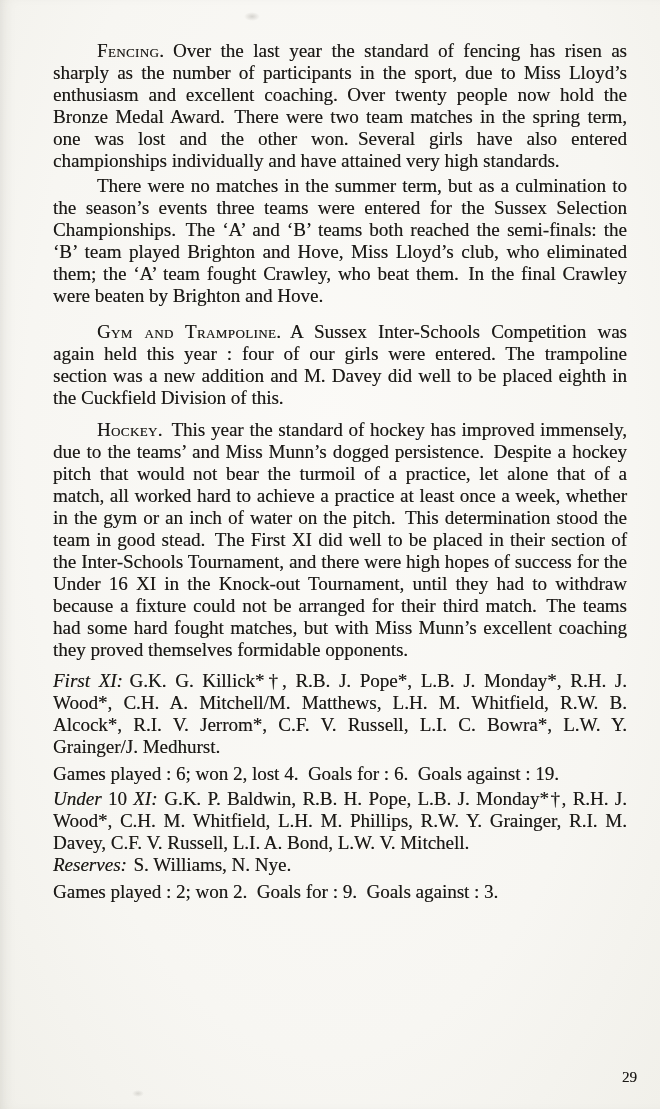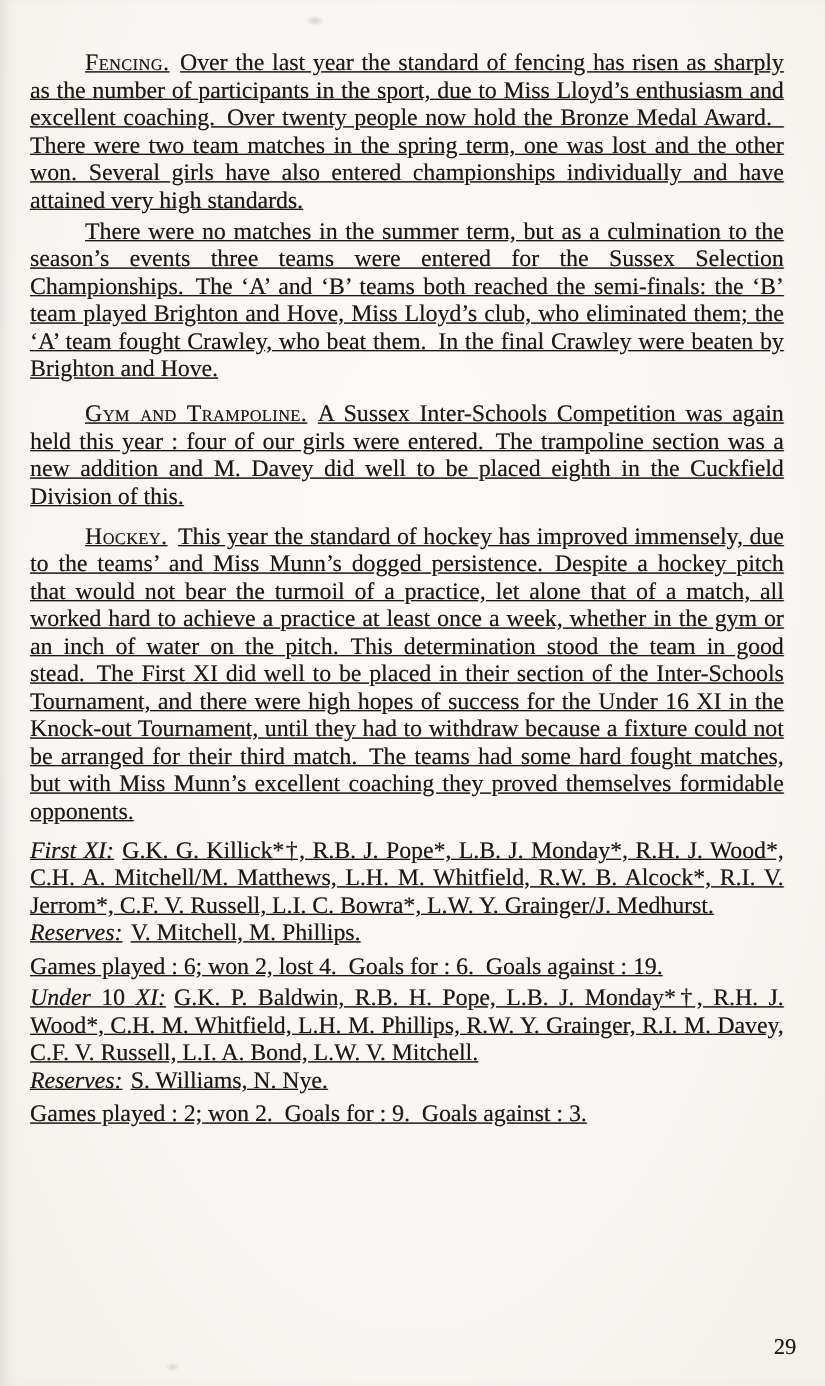--- a/index.html
+++ b/index.html
@@ -6,25 +6,24 @@
   body {
     width: 660px; height: 1109px;
     background: #e9e8e4;
     font-family: "Liberation Serif", "DejaVu Serif", serif;
   }
   .page {
     position: relative;
     width: 660px; height: 1109px;
     overflow: hidden;
     box-sizing: border-box;
-    padding: 40px 33px 0 24px;
+    padding: 40px 33px 0 53px;
     background: radial-gradient(ellipse at 50% 40%, #fbfaf7 0%, #f7f6f2 65%, #f1f0ea 100%);
     box-shadow: inset 10px 0 18px -14px rgba(60,55,45,0.25);
     color: #1b1916;
-    text-decoration: underline;
   }
   p {
     margin: 0;
     font-size: 19px;
     line-height: 22px;
     text-align: justify;
     text-shadow: 0.25px 0 0 rgba(27,25,22,0.55);
   }
   .indent { text-indent: 44px; }
   .gap-para    { margin-top: 3px; }
@@ -39,21 +38,21 @@
     margin-right: 0.45em;
   }
   .lead-i {
     font-style: italic;
   }
   .lead-end { margin-right: 0.35em; }
   .page-number {
     position: absolute;
     top: 1066px;
     right: 23px;
-    font-size: 18px;
+    font-size: 15px;
     line-height: 22px;
     text-shadow: 0.25px 0 0 rgba(27,25,22,0.55);
   }
   .smudge { position: absolute; border-radius: 50%; pointer-events: none; }
   .smudge-top {
     left: 244px; top: 12px; width: 16px; height: 9px;
     background: radial-gradient(ellipse, rgba(90,85,75,0.22) 0%, rgba(90,85,75,0) 70%);
   }
   .smudge-bottom {
     left: 132px; top: 1090px; width: 12px; height: 7px;
@@ -70,21 +69,20 @@
   <p class="indent"><span class="sc">Fencing.</span><span>Over the last year the standard of fencing has risen as sharply as the number of participants in the sport, due to Miss Lloyd’s enthusiasm and excellent coaching. Over twenty people now hold the Bronze Medal Award. There were two team matches in the spring term, one was lost and the other won. Several girls have also entered championships individually and have attained very high standards.</span></p>
 
   <p class="indent gap-para"><span>There were no matches in the summer term, but as a culmination to the season’s events three teams were entered for the Sussex Selection Championships. The ‘A’ and ‘B’ teams both reached the semi-finals: the ‘B’ team played Brighton and Hove, Miss Lloyd’s club, who eliminated them; the ‘A’ team fought Crawley, who beat them. In the final Crawley were beaten by Brighton and Hove.</span></p>
 
   <p class="indent gap-section"><span class="sc">Gym and Trampoline.</span><span>A Sussex Inter-Schools Competition was again held this year&nbsp;: four of our girls were entered. The trampoline section was a new addition and M. Davey did well to be placed eighth in the Cuckfield Division of this.</span></p>
 
   <p class="indent gap-hockey"><span class="sc">Hockey.</span><span>This year the standard of hockey has improved immensely, due to the teams’ and Miss Munn’s dogged persistence. Despite a hockey pitch that would not bear the turmoil of a practice, let alone that of a match, all worked hard to achieve a practice at least once a week, whether in the gym or an inch of water on the pitch. This determination stood the team in good stead. The First XI did well to be placed in their section of the Inter-Schools Tournament, and there were high hopes of success for the Under 16 XI in the Knock-out Tournament, until they had to withdraw because a fixture could not be arranged for their third match. The teams had some hard fought matches, but with Miss Munn’s excellent coaching they proved themselves formidable opponents.</span></p>
 
   <p class="gap-list"><span class="lead-i lead-end">First XI:</span><span>G.K. G. Killick*†, R.B. J. Pope*, L.B. J. Monday*, R.H. J. Wood*, C.H. A. Mitchell/M. Matthews, L.H. M. Whitfield, R.W. B. Alcock*, R.I. V. Jerrom*, C.F. V. Russell, L.I. C. Bowra*, L.W. Y. Grainger/J. Medhurst.</span></p>
 
-  <p><span class="lead-i lead-end">Reserves:</span><span>V. Mitchell, M. Phillips.</span></p>
 
   <p class="gap-record"><span>Games played&nbsp;: 6; won 2, lost 4. Goals for&nbsp;: 6. Goals against&nbsp;: 19.</span></p>
 
   <p class="gap-sub"><span class="lead-i">Under</span>
     <span>10</span>
     <span class="lead-i lead-end">XI:</span><span>G.K. P. Baldwin, R.B. H. Pope, L.B. J. Monday*†, R.H. J. Wood*, C.H. M. Whitfield, L.H. M. Phillips, R.W. Y. Grainger, R.I. M. Davey, C.F. V. Russell, L.I. A. Bond, L.W. V. Mitchell.</span></p>
 
   <p><span class="lead-i lead-end">Reserves:</span><span>S. Williams, N. Nye.</span></p>
 
   <p class="gap-record"><span>Games played&nbsp;: 2; won 2. Goals for&nbsp;: 9. Goals against&nbsp;: 3.</span></p>

